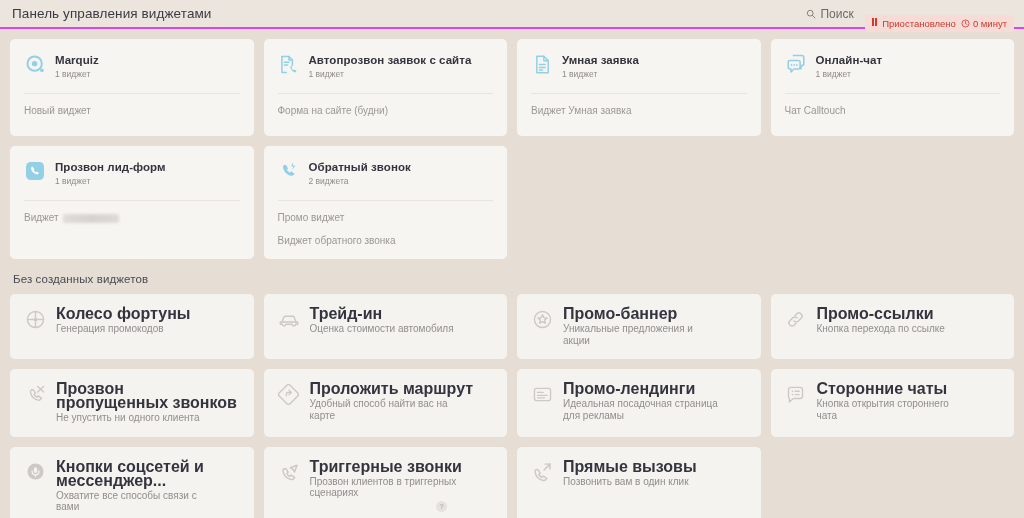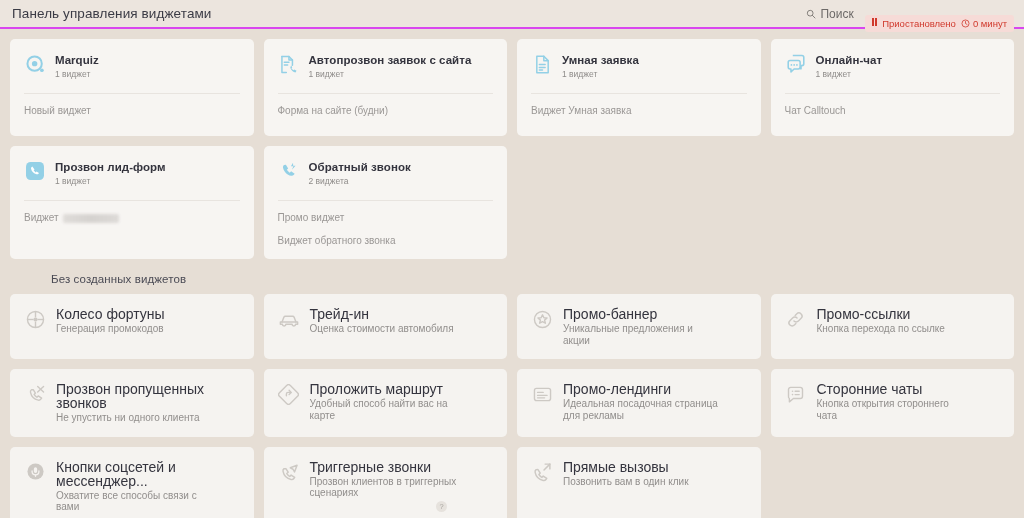--- a/index.html
+++ b/index.html
@@ -164,21 +164,20 @@
   }
 
   .card.tall { min-height: 112px; }
 
   
   .section-title {
     font-size: 11.5px;
     color: #4a4a54;
     padding: 14px 2px 9px 3px;
     letter-spacing: .1px;
-    margin-left: 38px;
   }
 
   
   .card-muted {
     background: #f5f3f0;
     border-radius: 5px;
     padding: 13px 14px;
     min-height: 58px;
     display: flex;
     align-items: flex-start;
@@ -191,22 +190,22 @@
     height: 22px;
     flex: 0 0 22px;
     display: flex;
     align-items: center;
     justify-content: center;
     margin-top: 1px;
     color: #cdc9c4;
   }
   .card-muted .m-icon svg { display: block; }
   .m-title {
-    font-size: 14px;
-    font-weight: normal;
+    font-size: 16px;
+    font-weight: bold;
     color: #34343e;
     line-height: 14px;
   }
   .m-sub {
     font-size: 10px;
     color: #918e8c;
     line-height: 11.5px;
     margin-top: 2px;
     max-width: 155px;
   }

